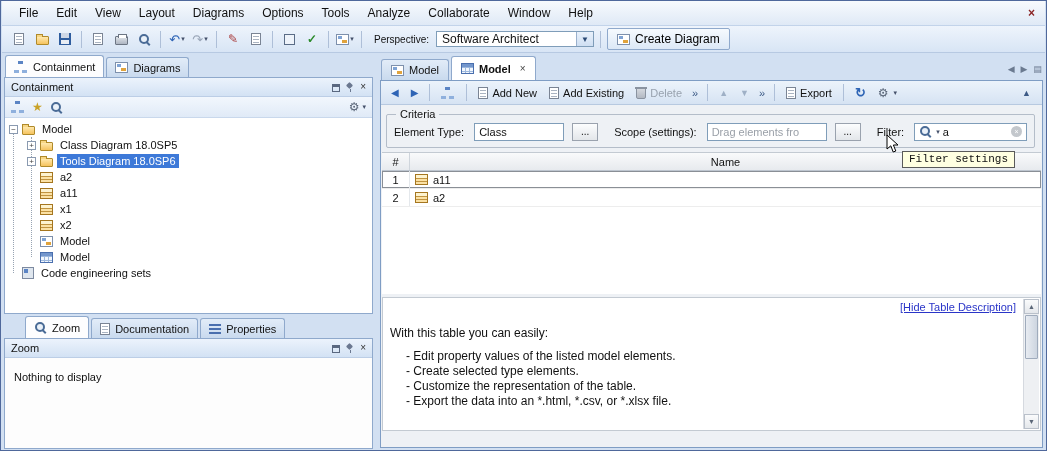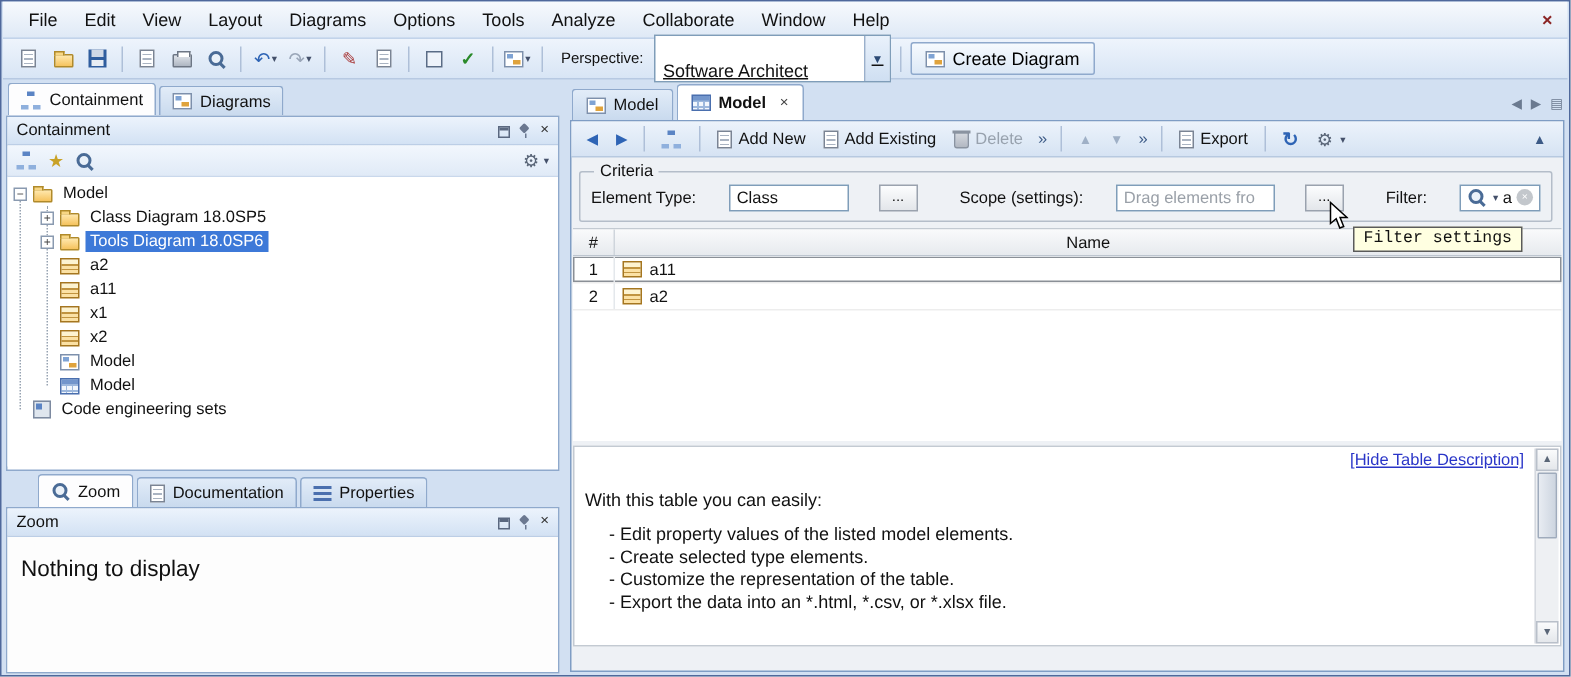--- a/index.html
+++ b/index.html
@@ -13,21 +13,21 @@
              background:linear-gradient(#f7fafd,#dfe9f6); border-bottom:1px solid #c2d3ea; padding-left:8px; }
   .menu-item { padding:4px 9px; cursor:default; }
   .menubar-close { margin-left:auto; margin-right:10px; color:#8b2525; font-weight:bold; font-size:12px; }
 
   
   .toolbar { position:absolute; left:1px; top:25px; right:1px; height:27px; display:flex; align-items:center;
              gap:3px; background:linear-gradient(#eef4fc,#d8e5f5); border-bottom:1px solid #b7c9e2; padding:0 7px; }
   .tbtn { display:flex; align-items:center; justify-content:center; min-width:20px; height:20px; border-radius:2px; }
   .tsep { width:1px; height:17px; background:#aebfd8; margin:0 3px; flex:none; }
   .tb-label { font-size:10px; margin:0 4px 0 6px; }
-  .combo { display:flex; align-items:flex-end; height:32px; border:1px solid #7f9db9; background:#fff; width:158px; padding-left:5px;text-decoration:underline; }
+  .combo { display:flex; align-items:center; height:16px; border:1px solid #7f9db9; background:#fff; width:158px; padding-left:5px; }
   .combo-btn { margin-left:auto; width:17px; height:100%; background:linear-gradient(#e9f1fb,#cfdff2);
                border-left:1px solid #9ab0cc; display:flex; align-items:center; justify-content:center; font-size:8px; color:#2c4a75; }
   .cd-btn { display:flex; align-items:center; gap:5px; height:22px; padding:0 9px; border:1px solid #8fa9cc;
             border-radius:2px; background:linear-gradient(#f6fafe,#dce8f6); font-family:inherit; font-size:12px; }
   .g-undo { color:#2e64b5; font-size:13px; } .g-redo { color:#9aa6b8; font-size:13px; }
   .g-spell { color:#a83838; font-size:12px; } .g-check { color:#2a8a2a; font-size:12px; font-weight:bold; }
   .dd { font-size:7px; color:#44506a; margin-left:1px; }
 
   
   .i { display:inline-block; flex:none; position:relative; }
@@ -83,21 +83,21 @@
   .panel { position:absolute; border:1px solid #8fa9cc; background:#fff; }
   .p-containment { left:3px; top:76px; width:369px; height:237px; }
   .p-zoom { left:3px; top:337px; width:369px; height:111px; }
   .phdr { height:19px; background:linear-gradient(#ecf3fc,#d3e2f4); border-bottom:1px solid #bccee6;
           display:flex; align-items:center; padding:0 6px; font-size:11px; }
   .phdr-btns { margin-left:auto; display:flex; align-items:center; gap:6px; }
   .phdr-x { font-size:10px; color:#333; line-height:10px; }
   .ptool { height:21px; background:linear-gradient(#f2f7fd,#e0eaf7); border-bottom:1px solid #c9d8ec;
            display:flex; align-items:center; gap:7px; padding:0 6px; }
   .ptool-right { margin-left:auto; display:flex; align-items:center; gap:2px; }
-  .zbody { padding:13px 9px; font-size:15px; background:#fdfdfd; height:90px; }
+  .zbody { padding:13px 9px; font-size:11px; background:#fdfdfd; height:90px; }
 
   
   .tree { position:relative; font-size:11px; padding-top:3px; height:193px; overflow:hidden; background:#fff; }
   .guide { position:absolute; border-left:1px dotted #97a3b2; width:0; }
   .trow { position:relative; display:flex; align-items:center; height:16px; gap:4px; }
   .texp { width:9px; height:9px; border:1px solid #8a9ab0; background:#fff; font-size:8px; line-height:7px;
           text-align:center; color:#444; flex:none; }
   .texp-sp { width:9px; flex:none; }
   .tlabel { padding:1px 3px; white-space:nowrap; }
   .trow.sel .tlabel { background:#3d79d8; color:#fff; }
@@ -116,21 +116,21 @@
   .dtb.disabled { color:#98a2ae; }
   .arr-blue { color:#2e64b5; font-size:10px; } .arr-gray { color:#9fb0c6; font-size:9px; }
   .g-refresh { color:#2e64b5; font-size:13px; font-weight:bold; line-height:13px; }
   .ovf { color:#3c5a86; font-size:11px; padding:0 2px; }
   .collapse-btn { margin-left:auto; color:#3c5a86; font-size:9px; padding-right:5px; }
 
   
   .criteria { position:absolute; left:0; top:24px; right:0; height:46px; }
   .cbox { position:absolute; left:5px; top:9px; right:7px; bottom:3px; border:1px solid #b4bdc9; border-radius:2px; }
   .clabel { position:absolute; left:9px; top:-7px; background:#eef1f5; padding:0 4px; font-size:11px; }
-  .crow { position:absolute; left:7px; right:7px; top:7px; height:19px; display:flex; align-items:center; gap:20px; font-size:11px; }
+  .crow { position:absolute; left:7px; right:7px; top:7px; height:19px; display:flex; align-items:center; gap:8px; font-size:11px; }
   .flabel { white-space:nowrap; margin-right:2px; }
   .tf { height:18px; border:1px solid #7f9db9; background:#fff; display:flex; align-items:center; padding:0 4px; }
   .tf-type { width:90px; } .tf-scope { width:120px; color:#9aa0a8; overflow:hidden; white-space:nowrap; }
   .dots { width:26px; height:18px; border:1px solid #9aa2ae; background:linear-gradient(#fcfdfe,#e3e6ea);
           display:flex; align-items:center; justify-content:center; font-size:10px; flex:none; }
   .tf-filter { flex:1; gap:3px; }
   .clear { margin-left:auto; width:11px; height:11px; border-radius:50%; background:#c3c7cc; color:#fff;
            font-size:7px; line-height:11px; display:flex; align-items:center; justify-content:center; }
   .sp { margin-left:8px; }
 

